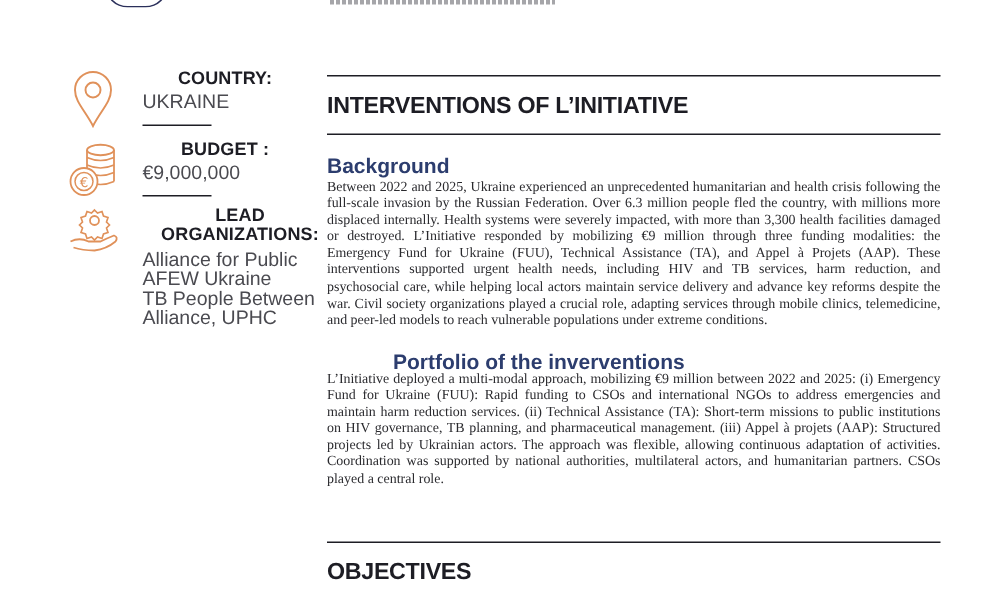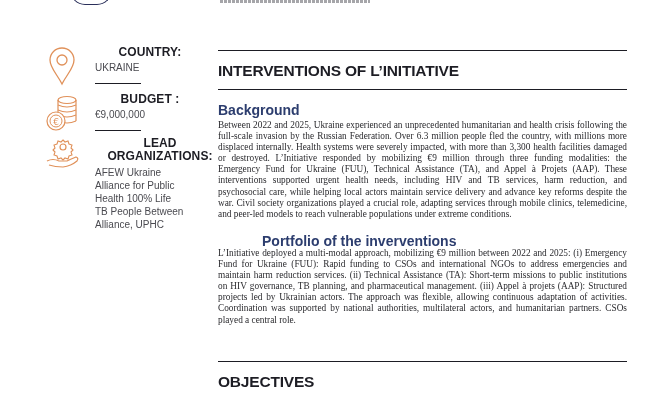--- a/index.html
+++ b/index.html
@@ -16,21 +16,21 @@
       background: repeating-linear-gradient(90deg, #6a6a70 0 3px, #ffffff 3px 4px);
       opacity: 0.6;
     }
     .sidebar { position: absolute; left: 0; top: 0; width: 200px; height: 400px; }
     .side-block { position: absolute; left: 45px; }
     .side-icon { position: absolute; left: 0; top: 0; }
     .side-text { position: absolute; left: 50px; top: 0; width: 110px; }
     .side-label {
       font-weight: 700; font-size: 12px; letter-spacing: 0.1px; color: #1d1d24; line-height: 13px; text-align: center;
     }
-    .side-value { font-size: 10px; color: #4a4a50; line-height: 13px; margin-top: 2px; }
+    .side-value { font-size: 13px; color: #4a4a50; line-height: 13px; margin-top: 2px; }
     .side-divider { width: 46px; height: 1px; background: #1d1d24; margin-top: 9px; }
     .main { position: absolute; left: 218px; top: 0; width: 409px; }
     .hr { position: absolute; left: 0; width: 409px; height: 1px; background: #1d1d24; }
     .section-title {
       position: absolute; left: 0; font-weight: 700; font-size: 15.5px; color: #1d1d24;
       letter-spacing: -0.2px;
     }
     .subhead {
       position: absolute; left: 0; font-weight: 700; font-size: 14px; color: #2c3d6e;
     }
@@ -82,23 +82,22 @@
     <span class="side-icon">
       <svg width="36" height="34" viewBox="0 0 36 34">
         <circle cx="18" cy="10" r="3" fill="none" stroke="#e0915a" stroke-width="1.2"></circle>
         <path d="M18 3 l2 2 3 -1 1 3 3 1 -1 3 2 2 -2 2 1 3 -3 1 -1 3 -3 -1 -2 2 -2 -2 -3 1 -1 -3 -3 -1 1 -3 -2 -2 2 -2 -1 -3 3 -1 1 -3 3 1 z" fill="none" stroke="#e0915a" stroke-width="1.1"></path>
         <path d="M2 24 Q 8 21 14 24 L 22 24 Q 26 22 31 20 Q 34 21 32 24 Q 26 29 18 30 Q 10 30 4 28" fill="none" stroke="#e0915a" stroke-width="1.2"></path>
       </svg>
     </span>
     <div class="side-text" style="width:130px;">
       <div class="side-label">LEAD ORGANIZATIONS:</div>
       <div class="side-value" style="margin-top:3px;">
+        <div>Alliance for Public</div>
         <div>AFEW Ukraine</div>
-        <div>Alliance for Public</div>
-        <div>Health 100% Life</div>
         <div>TB People Between</div>
         <div>Alliance, UPHC</div>
       </div>
     </div>
   </div>
 </aside>
 
 <main class="main">
   <div class="hr" style="top:50px;"></div>
   <div class="section-title" style="top:62px;text-align:right;">INTERVENTIONS OF L’INITIATIVE</div>

